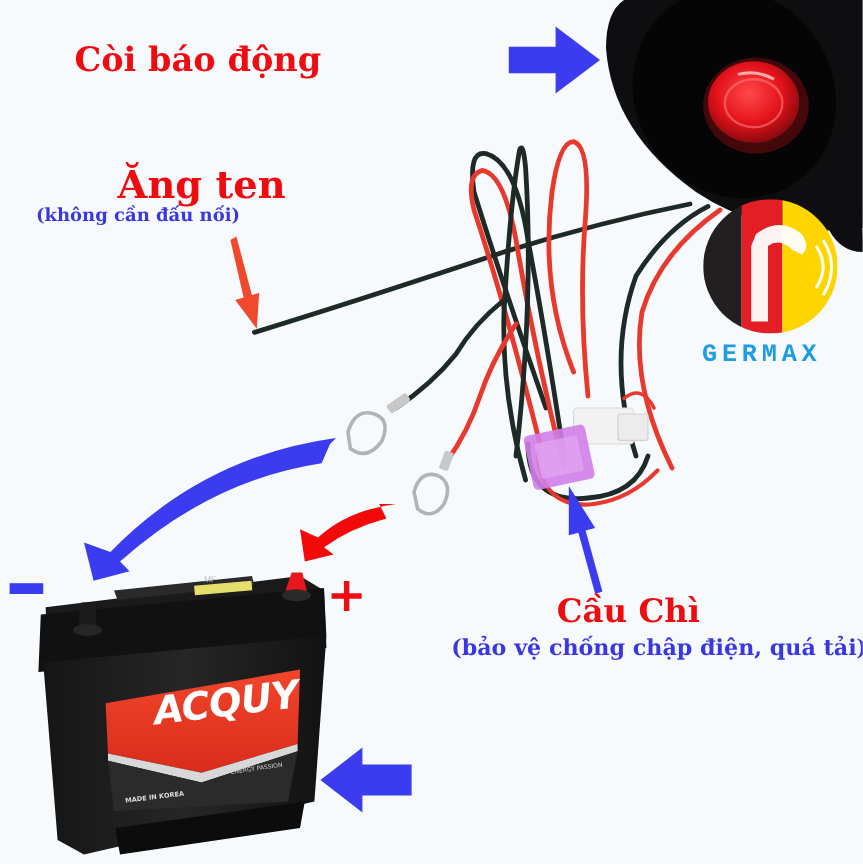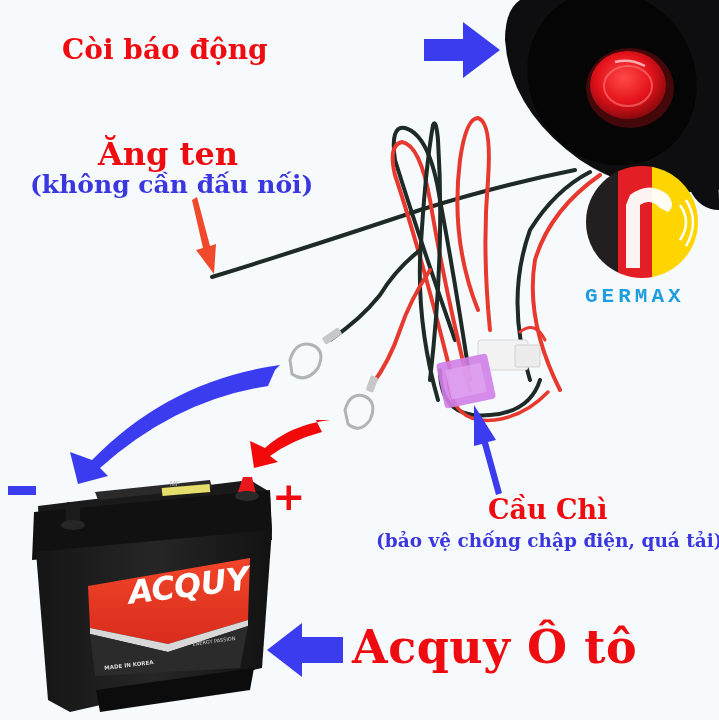--- a/index.html
+++ b/index.html
@@ -9,22 +9,22 @@
       font-family: "DejaVu Serif", serif;
       position: relative;
     }
     .stage { position: absolute; left: 0; top: 0; width: 719px; height: 700px; }
     .stage svg.scene { position: absolute; left: 0; top: 0; }
     .label { position: absolute; white-space: nowrap; font-weight: bold; line-height: 1; }
     .red { color: #ee0c10; }
     .blue { color: #3a36e0; }
     .title-siren { left: 62px; top: 36px; font-size: 28px; }
     .title-antenna { left: 98px; top: 138px; font-size: 32px; }
-    .sub-antenna { left: 30px; top: 172px; font-size: 25px; }
-    .title-fuse { left: 488px; top: 496px; font-size: 27px; }
+    .sub-antenna { left: 30px; top: 172px; font-size: 15px; }
+    .title-fuse { left: 464px; top: 496px; font-size: 27px; }
     .sub-fuse { left: 376px; top: 532px; font-size: 18.5px; }
     .title-battery { left: 352px; top: 624px; font-size: 46px; letter-spacing: 0.5px; }
     .sign-plus { left: 272px; top: 476px; font-size: 40px; }
     .logo-text {
       position: absolute; left: 585px; top: 285px;
       font-family: Liberation Mono, monospace; font-weight: bold;
       font-size: 21px; letter-spacing: 4px; color: #1e9de0;
     }
     .battery-brand {
       position: absolute; left: 126px; top: 574px;
@@ -175,21 +175,20 @@
       <path d="M630 195 Q650 180 668 195 Q676 206 668 212 L660 208 Q650 198 640 205 L640 268 L626 268 L626 205 Z" fill="#ffffff" opacity="0.95"></path>
       <path d="M680 205 Q692 222 680 240 M686 200 Q700 222 686 246" stroke="#ffffff" stroke-width="2.5" fill="none"></path>
     </g>
   </svg>
 
   <div class="label red title-siren">Còi báo động</div>
   <div class="label red title-antenna">Ăng ten</div>
   <div class="label blue sub-antenna">(không cần đấu nối)</div>
   <div class="label red title-fuse">Cầu Chì</div>
   <div class="label blue sub-fuse">(bảo vệ chống chập điện, quá tải)</div>
-  <div class="label red title-battery">Acquy Ô tô</div>
   <div class="label red sign-plus">+</div>
 
   <div class="logo-text">GERMAX</div>
   <div class="battery-brand">ACQUY</div>
   <div class="battery-made">MADE IN KOREA</div>
   <div class="battery-energy">ENERGY PASSION</div>
   <div class="battery-mf">MF</div>
 </div>
 
 </body></html>

